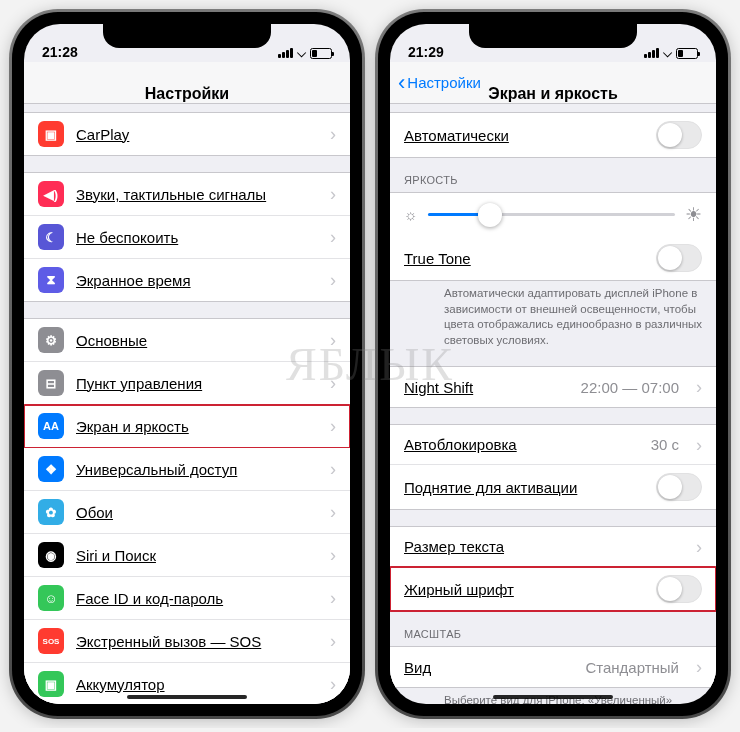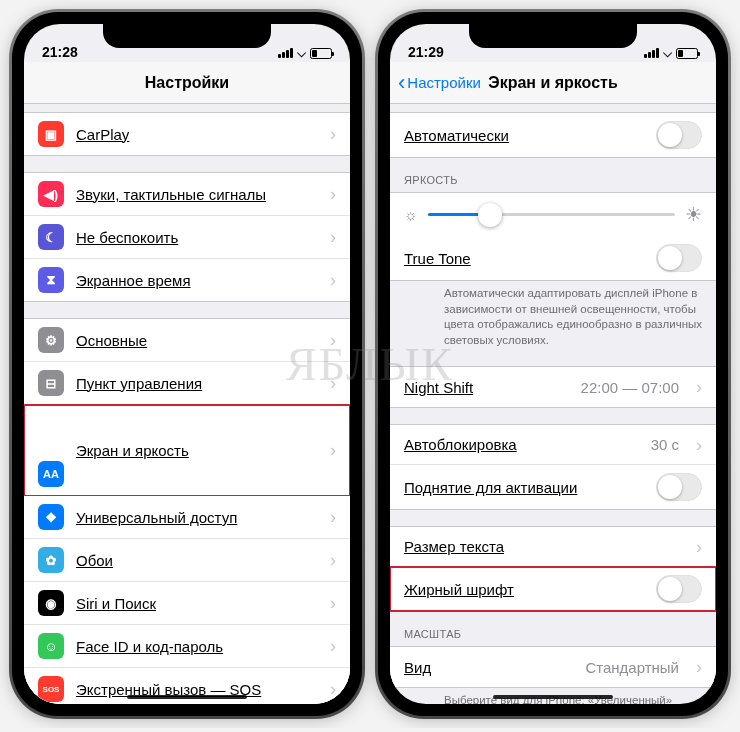--- a/index.html
+++ b/index.html
@@ -61,21 +61,21 @@
   .bars span:nth-child(3){height:8px}.bars span:nth-child(4){height:10px}
   .battery { width:22px; height:11px; border:1px solid #000; border-radius:2.5px; position:relative;}
   .battery::before{content:"";position:absolute;right:-3px;top:3px;width:2px;height:4px;background:#000;border-radius:0 1px 1px 0;}
   .battery::after{content:"";position:absolute;left:1px;top:1px;width:5px;height:7px;background:#000;border-radius:1px;}
 
   .nav-header {
     background:#f7f7f8;
     border-bottom:1px solid #c8c7cc;
     text-align:center;
     height:42px;
-    display:flex; align-items:center; justify-content:center;
+    display:flex; align-items:flex-end; justify-content:center;
     position:relative;
     font-weight:600;
     font-size:16px;
   }
   .back-btn {
     position:absolute; left:8px; top:0; bottom:0;
     display:flex; align-items:center;
     color:#007aff;
     font-size:15px; font-weight:400;
     gap:2px;
@@ -202,21 +202,21 @@
             <span class="ico bg-gray">⚙</span>
             <span class="label">Основные</span>
             <span class="chev-r">›</span>
           </div>
           <div class="row">
             <span class="ico bg-gray">⊟</span>
             <span class="label">Пункт управления</span>
             <span class="chev-r">›</span>
           </div>
           <div class="row hl">
-            <span class="ico bg-blue" style="font-size: 11px; margin-top: 48px;">AA</span>
+            <span class="ico bg-blue" style="font-size: 11px;">AA</span>
             <span class="label">Экран и яркость</span>
             <span class="chev-r">›</span>
           </div>
           <div class="row">
             <span class="ico bg-blue">❖</span>
             <span class="label">Универсальный доступ</span>
             <span class="chev-r">›</span>
           </div>
           <div class="row">
             <span class="ico bg-cyan">✿</span>

